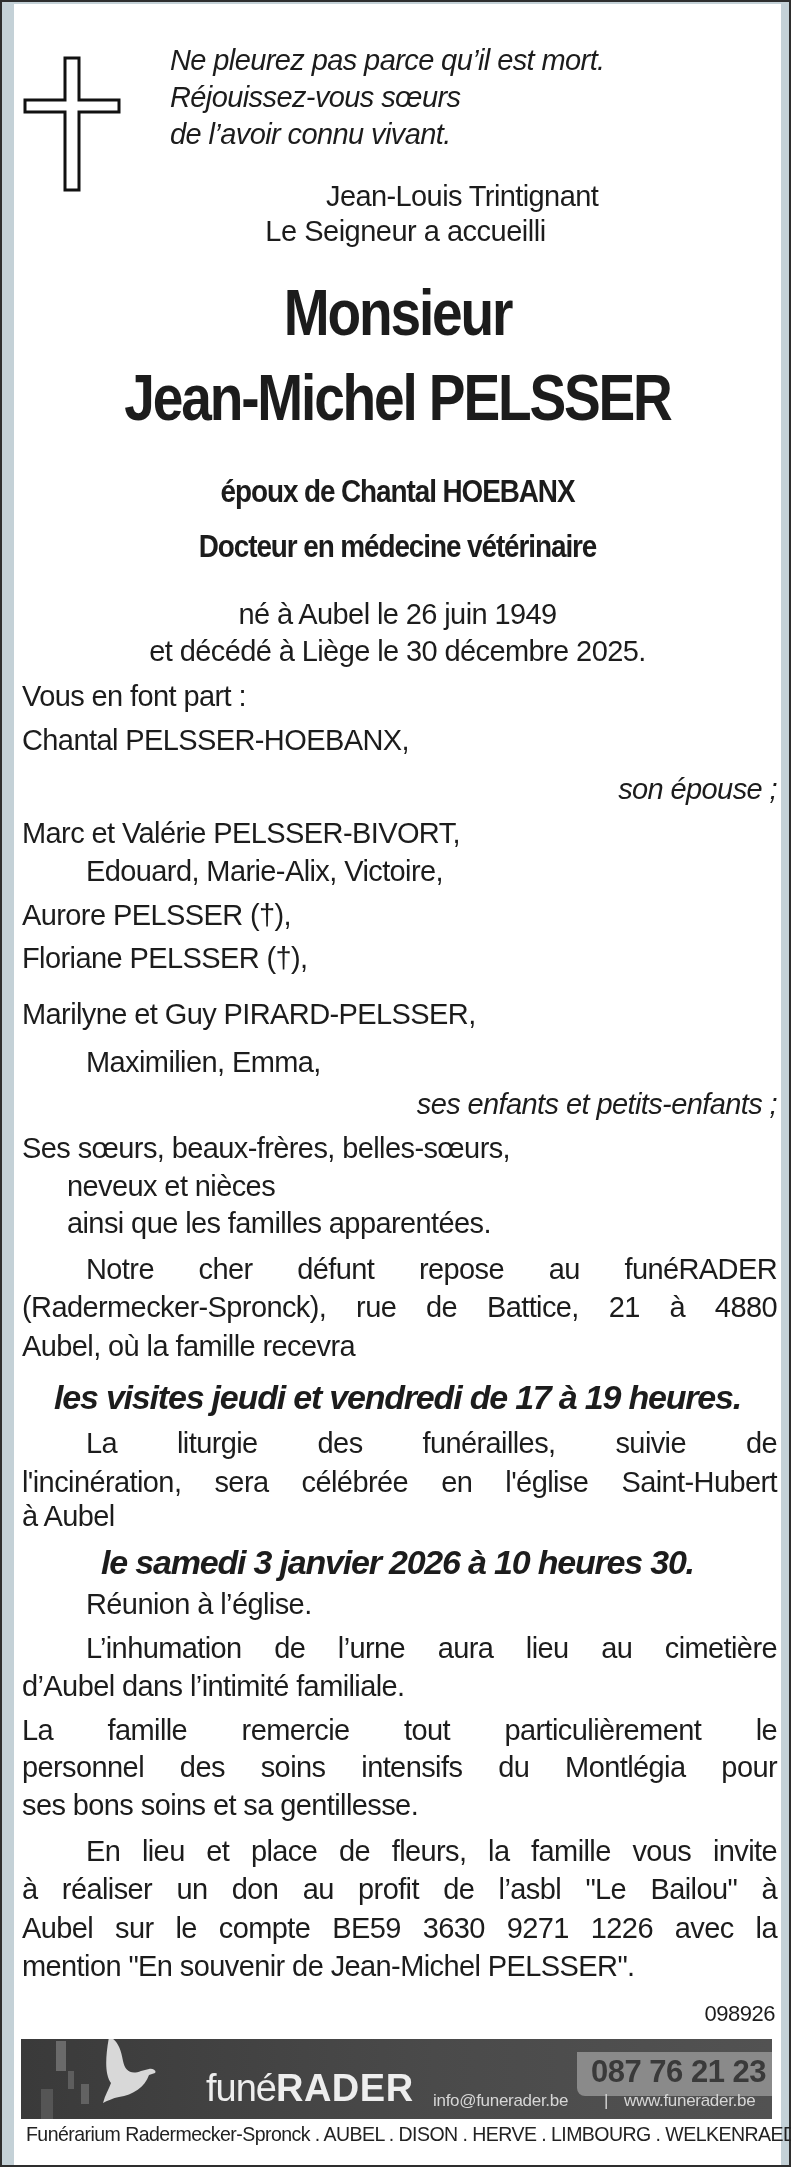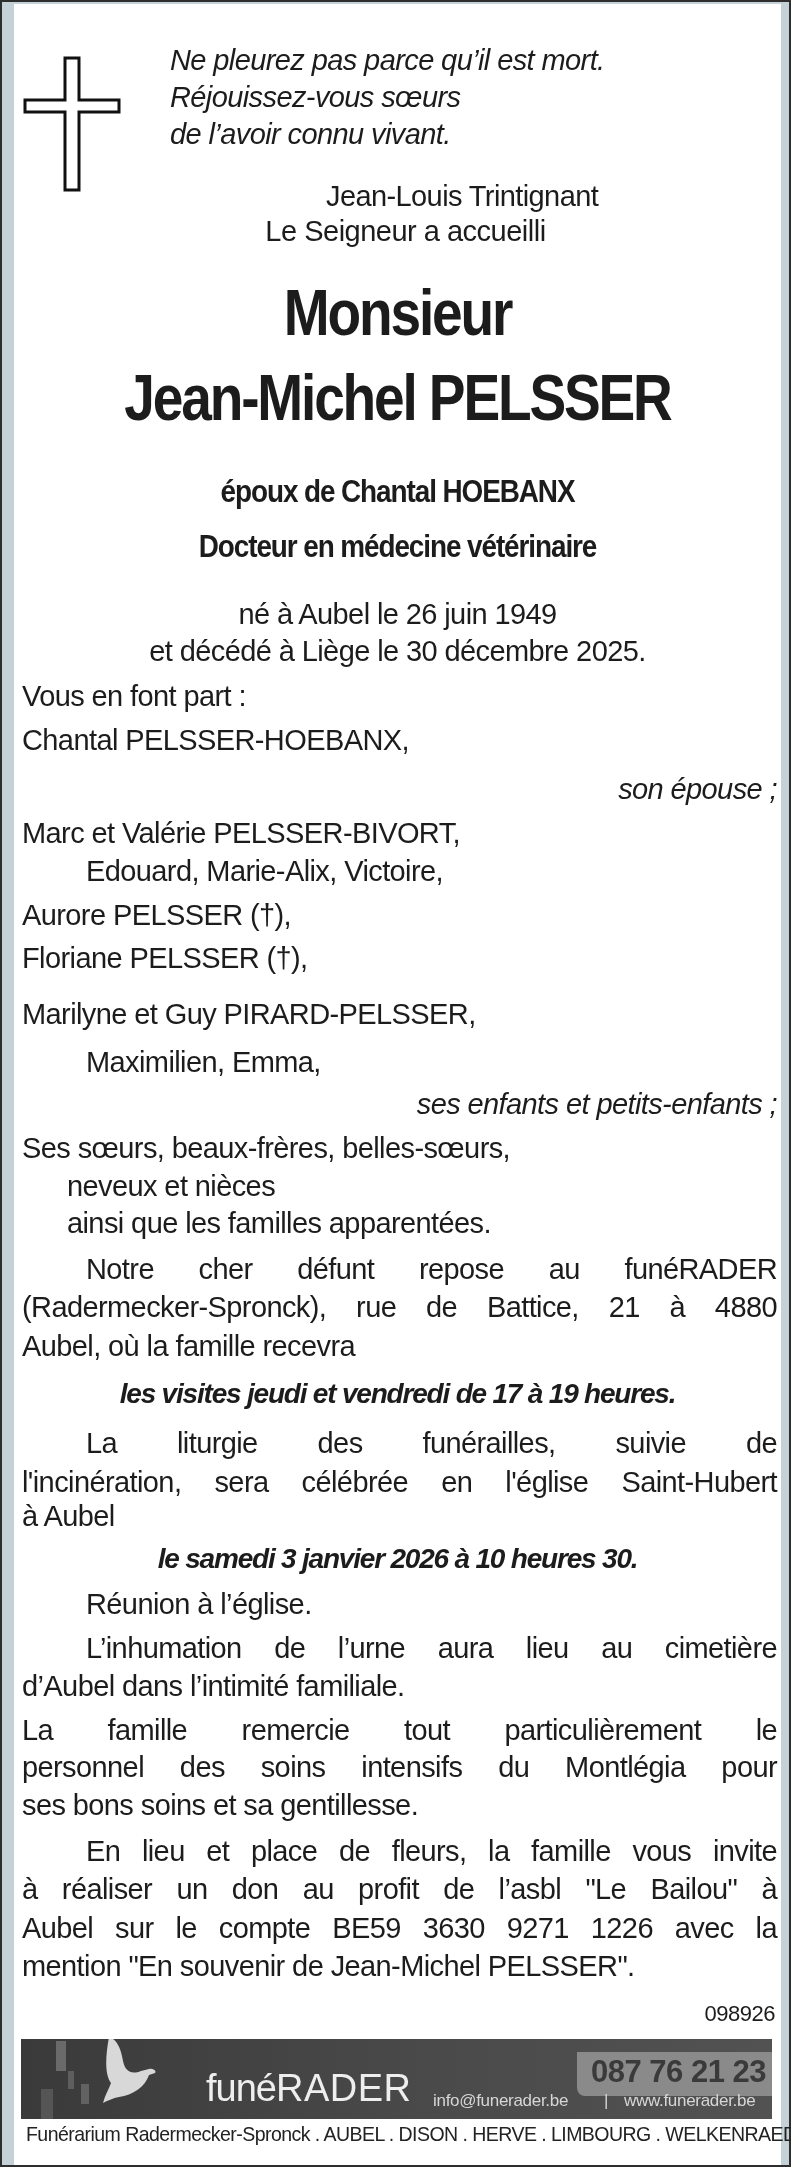--- a/index.html
+++ b/index.html
@@ -21,35 +21,35 @@
   .seigneur { font-size: 29px; letter-spacing: -0.5px; top: 211px; margin-left: 8px; }
   .title1 { font-weight: bold; font-size: 64px; letter-spacing: -2.5px; top: 272px; transform: scaleX(0.86); }
   .title2 { font-weight: bold; font-size: 64px; letter-spacing: -2.5px; top: 357px; transform: scaleX(0.86); }
   .sub { font-weight: bold; font-size: 31px; letter-spacing: -1.2px; transform: scaleX(0.9); }
   .dates { font-size: 29px; letter-spacing: -0.6px; }
   .body-line { font-size: 29px; letter-spacing: -0.6px; left: 8px; }
   .indent1 { left: 72px; }
   .indent2 { left: 53px; }
   .right-it { font-style: italic; font-size: 29px; letter-spacing: -0.6px; right: 4px; }
   .just { font-size: 29px; letter-spacing: -0.6px; left: 8px; width: 755px; text-align: justify; text-align-last: justify; }
-  .bold-it { font-weight: bold; font-style: italic; font-size: 28px; letter-spacing: -1.2px; }
+  .bold-it { font-weight: bold; font-style: italic; font-size: 34px; letter-spacing: -1.2px; }
   .ref { font-size: 22px; right: 6px; top: 1997px; letter-spacing: -0.5px; }
   .banner {
     position: absolute; left: 7px; top: 2035px; width: 751px; height: 80px;
     background: linear-gradient(90deg, #3a3a3a 0%, #4a4a4a 55%, #525252 100%);
     overflow: hidden;
   }
   .sq { position: absolute; background: #6a6a6a; }
   .phone-box {
     position: absolute; right: 0; top: 13px; width: 195px; height: 44px;
     background: #8a8a8a; border-bottom-left-radius: 8px;
   }
   .phone { position: absolute; right: 6px; top: 2px; font-weight: bold; font-size: 31px; color: #3a3a3a; letter-spacing: -0.5px; }
   .brand { position: absolute; left: 185px; top: 28px; color: #eeeeee; font-size: 38px; letter-spacing: -1px; }
-  .brand b { font-weight: normal; letter-spacing: 0.5px; }
+  .brand b { font-weight: bold; letter-spacing: 0.5px; }
   .contact { position: absolute; top: 52px; font-size: 17px; color: #d6d6d6; letter-spacing: -0.3px; }
   .footer-line { font-size: 21px; left: 12px; top: 2118px; letter-spacing: -0.6px; transform: scaleX(0.93); transform-origin: left; color: #222; }
 </style>
 </head>
 <body>
 
 <div class="frame">
   <div class="paper">
 
     <svg class="cross" viewBox="0 0 98 136">

